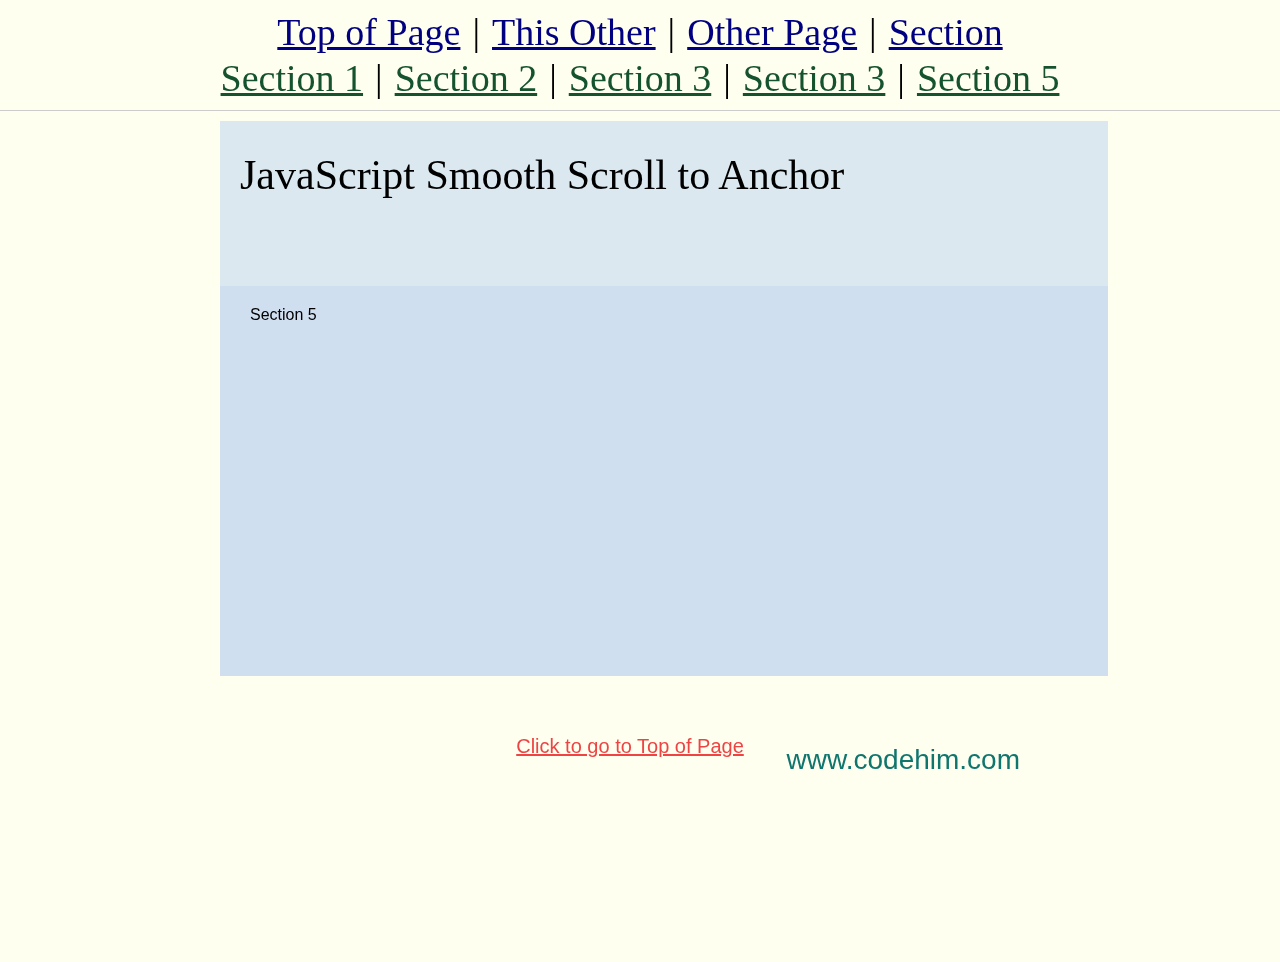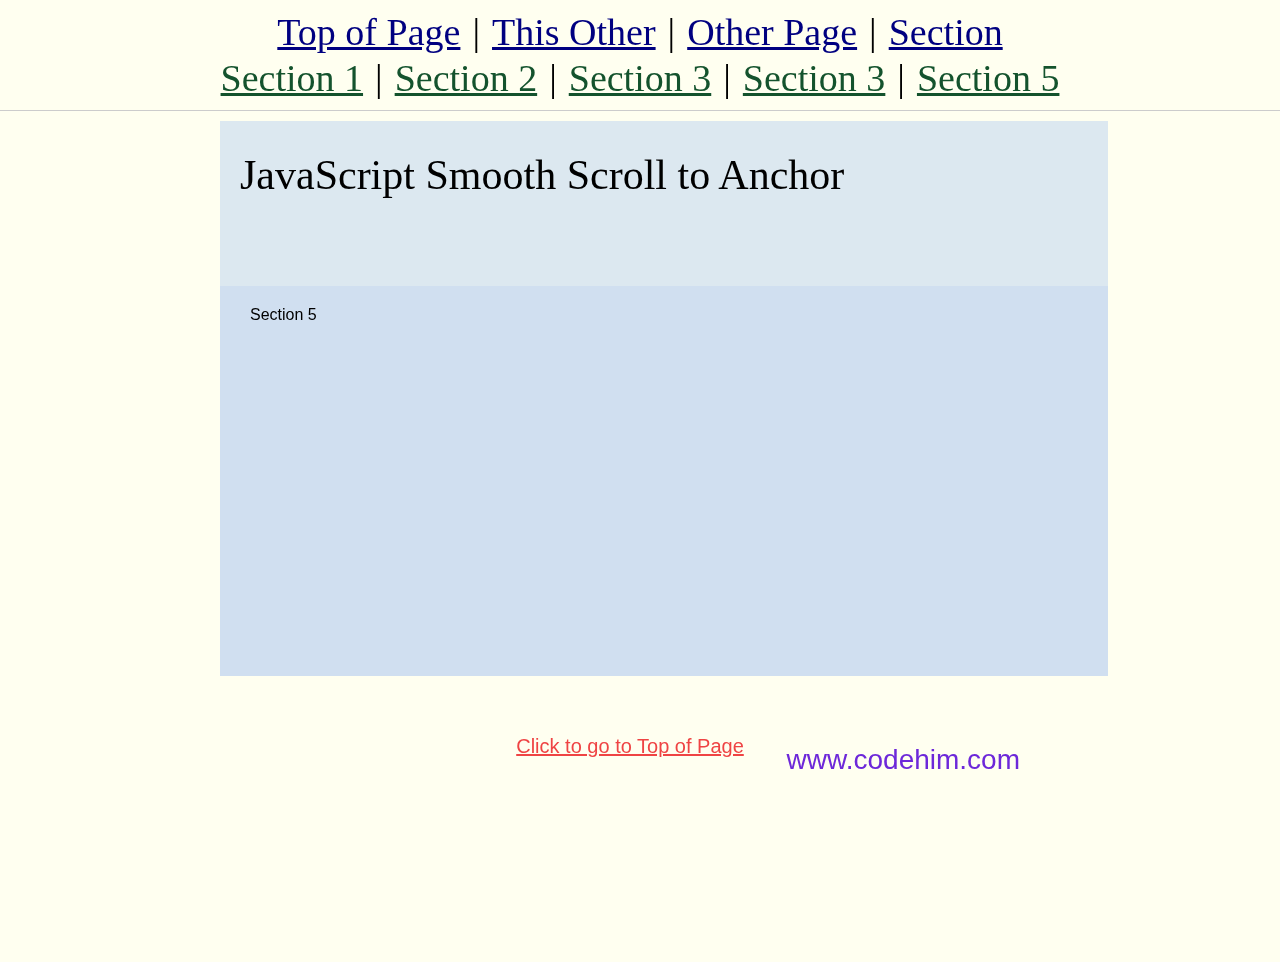--- a/index.html
+++ b/index.html
@@ -97,21 +97,21 @@
       text-decoration: underline;
       font-size: 20px;
       font-family: Arial, sans-serif;
     }
 
     .watermark {
       position: absolute;
       right: 20px;
       bottom: 10px;
       font-size: 28px;
-      color: #6d28d9;
+      color: #0f766e;
       font-family: Arial, sans-serif;
     }
 
     .nav-row-2 {
       display: flex;
       justify-content: center;
       align-items: center;
       flex-wrap: nowrap;
     }
 

